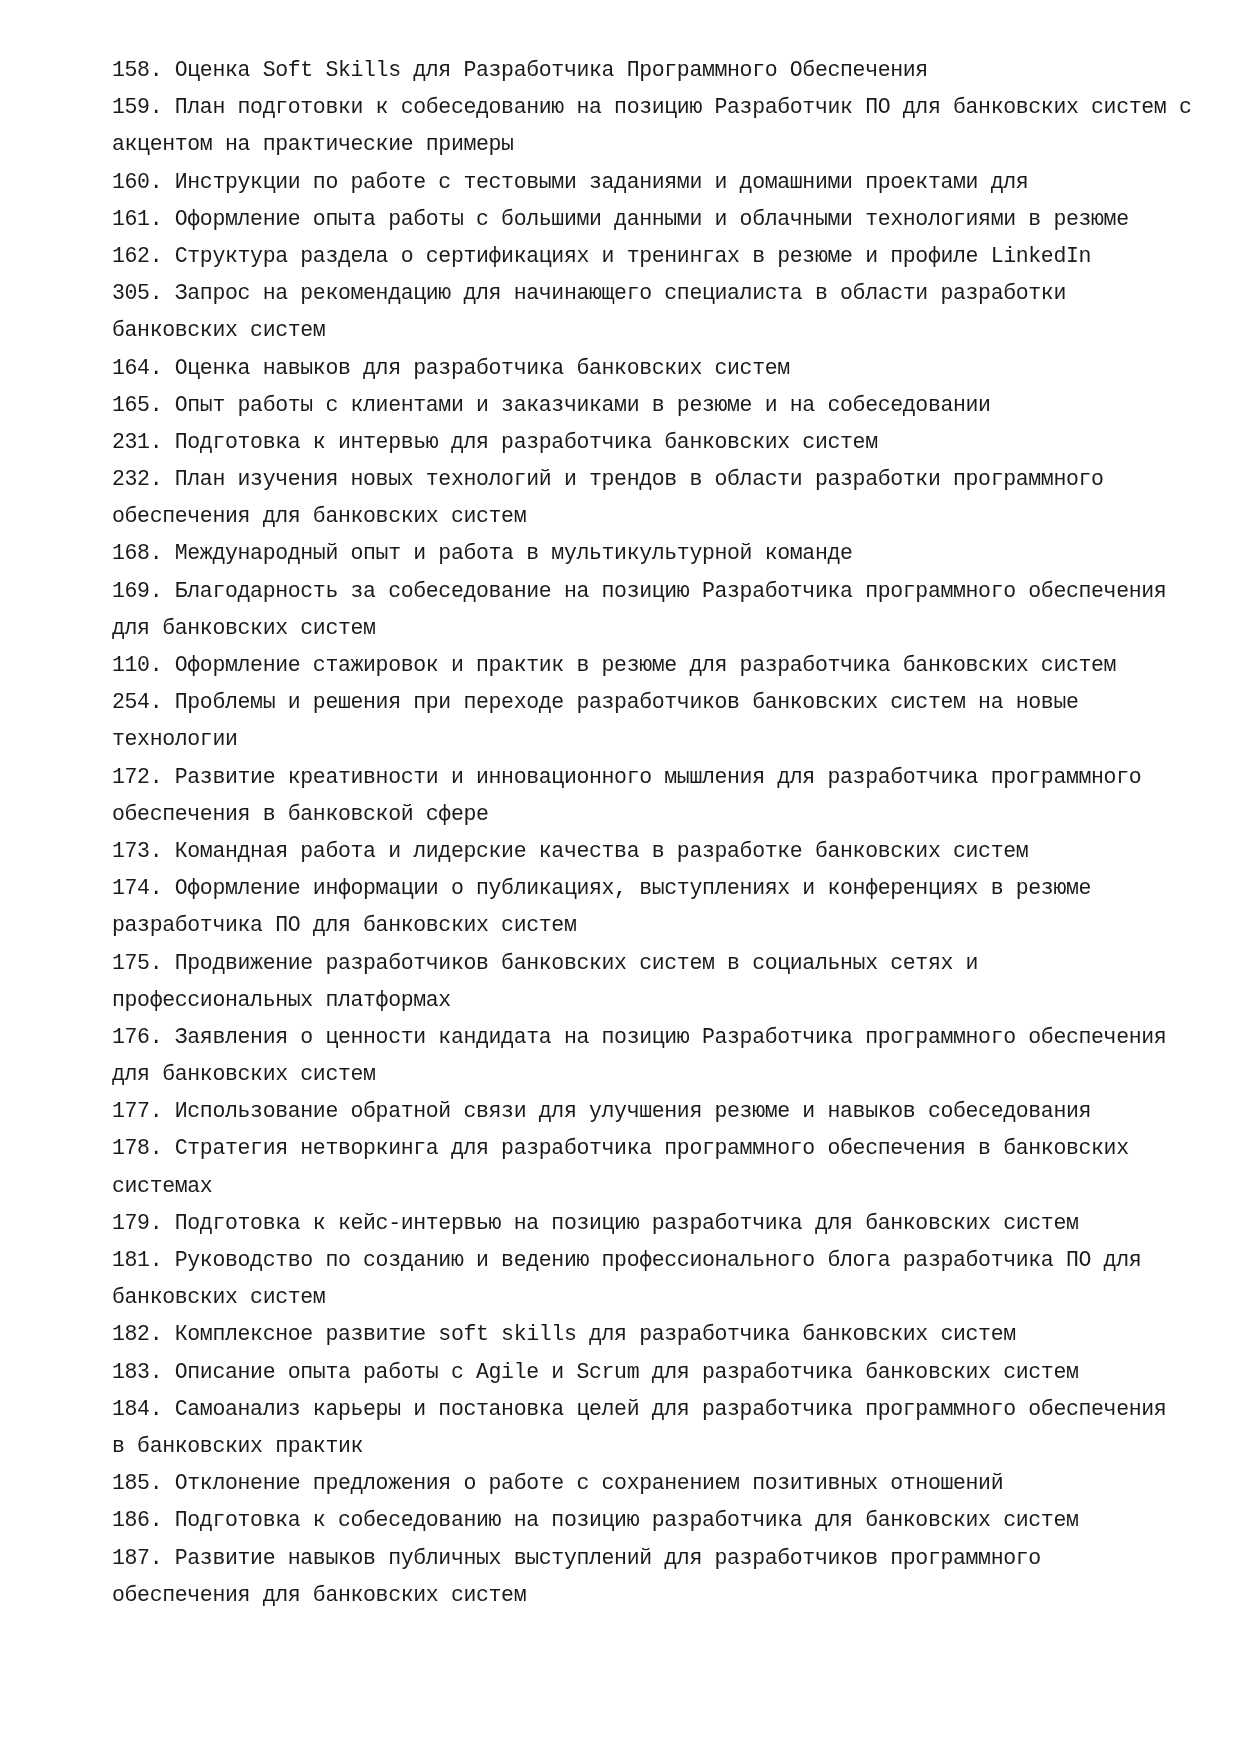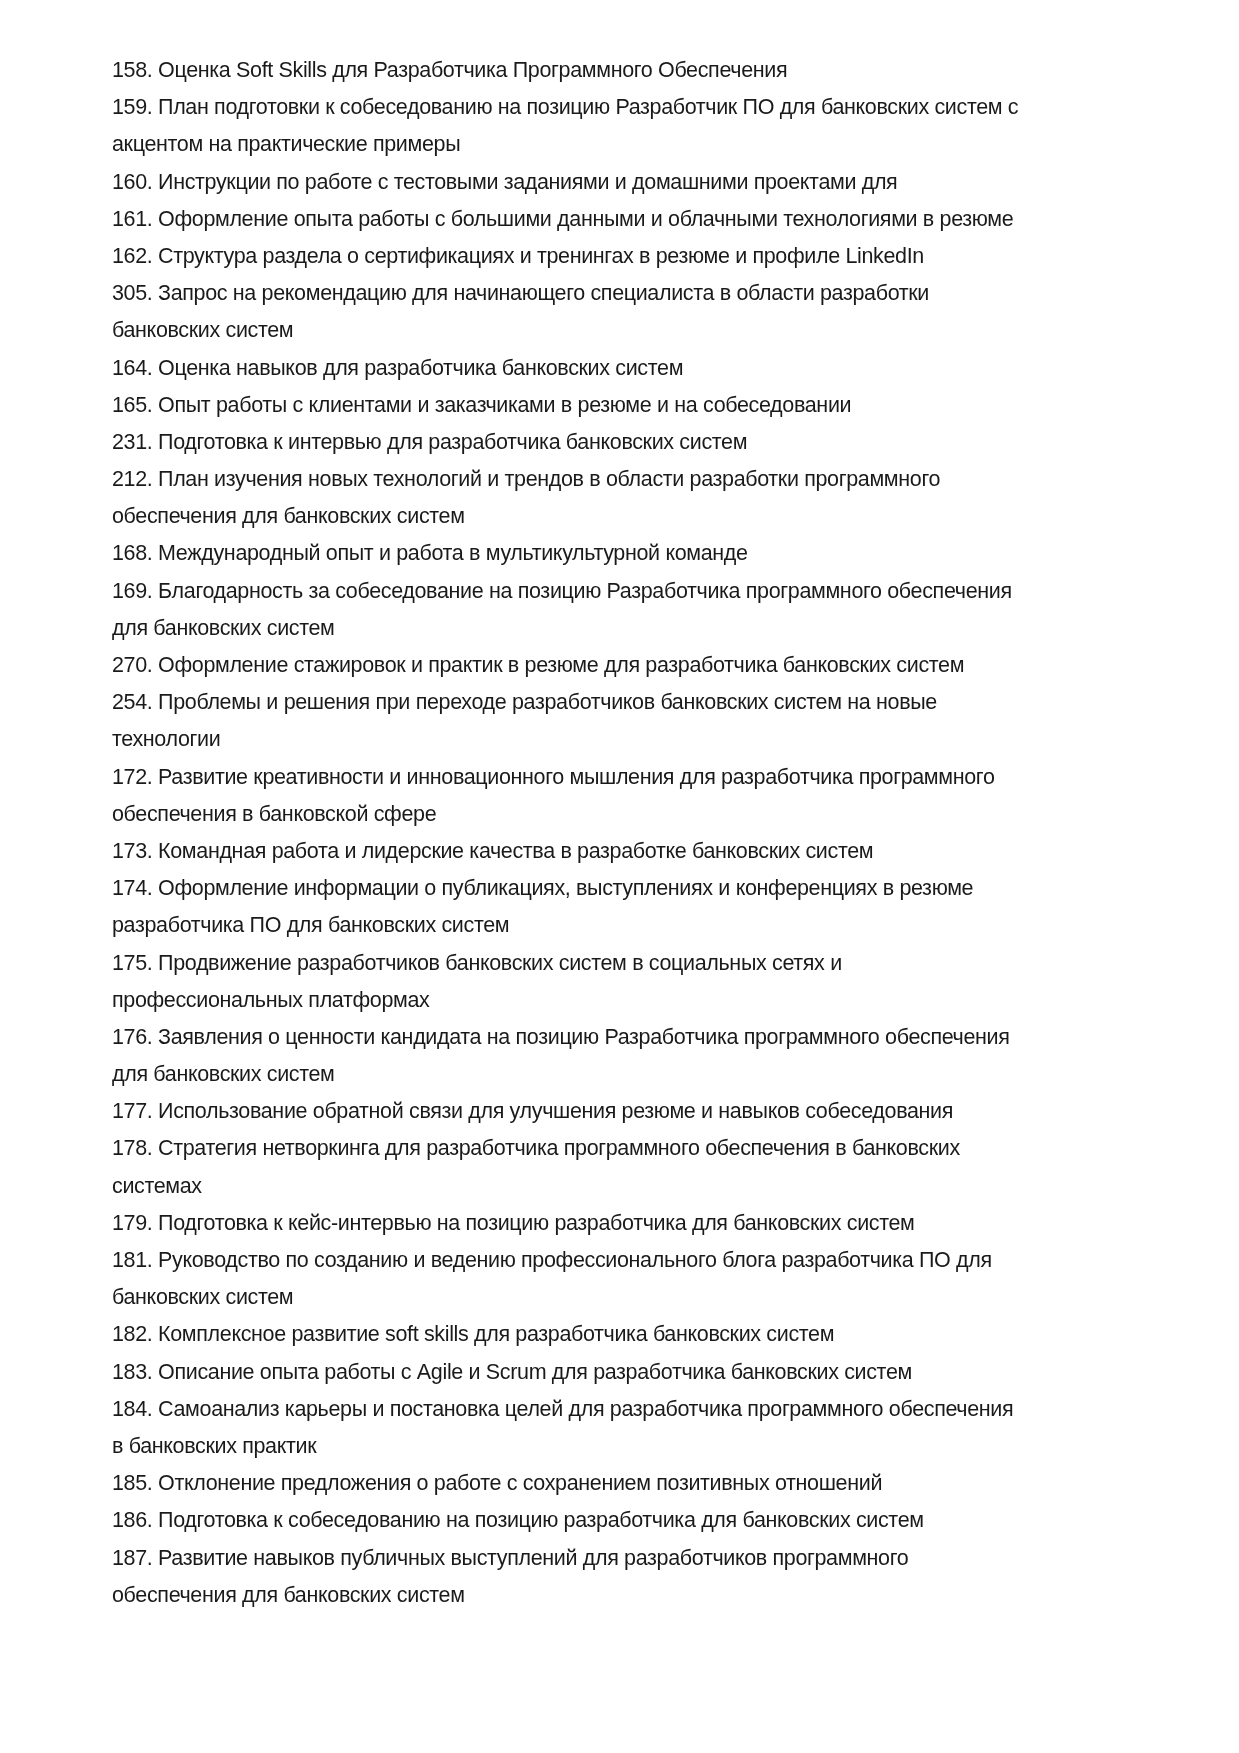--- a/index.html
+++ b/index.html
@@ -1,21 +1,21 @@
 <!DOCTYPE html>
 <html><head>
   <meta charset="utf-8">
   <style>
     html, body { margin: 0; padding: 0; background: #ffffff; }
     body {
       width: 1239px; height: 1753px; position: relative; overflow: hidden;
       font-family: "Liberation Sans", "DejaVu Sans", sans-serif;
       color: #1a1a1a;
     }
-    .page { position: absolute; left: 112px; top: 52px; width: 1030px; }
+    .page { position: absolute; left: 112px; top: 52px; width: 1030px; font-family: Liberation Mono, monospace; }
     .line {
       height: 37.2px; line-height: 37.2px; font-size: 21.5px;
       white-space: nowrap; letter-spacing: -0.35px;
     }
   </style>
 </head>
 <body>
 
 <div class="page">
   <div id="list">
@@ -42,32 +42,32 @@
       <div>
         <div class="line">164. Оценка навыков для разработчика банковских систем</div>
       </div>
       <div>
         <div class="line">165. Опыт работы с клиентами и заказчиками в резюме и на собеседовании</div>
       </div>
       <div>
         <div class="line">231. Подготовка к интервью для разработчика банковских систем</div>
       </div>
       <div>
-        <div class="line">212. План изучения новых технологий и трендов в области разработки программного</div>
+        <div class="line">232. План изучения новых технологий и трендов в области разработки программного</div>
         <div class="line">обеспечения для банковских систем</div>
       </div>
       <div>
         <div class="line">168. Международный опыт и работа в мультикультурной команде</div>
       </div>
       <div>
         <div class="line">169. Благодарность за собеседование на позицию Разработчика программного обеспечения</div>
         <div class="line">для банковских систем</div>
       </div>
       <div>
-        <div class="line">270. Оформление стажировок и практик в резюме для разработчика банковских систем</div>
+        <div class="line">110. Оформление стажировок и практик в резюме для разработчика банковских систем</div>
       </div>
       <div>
         <div class="line">254. Проблемы и решения при переходе разработчиков банковских систем на новые</div>
         <div class="line">технологии</div>
       </div>
       <div>
         <div class="line">172. Развитие креативности и инновационного мышления для разработчика программного</div>
         <div class="line">обеспечения в банковской сфере</div>
       </div>
       <div>

